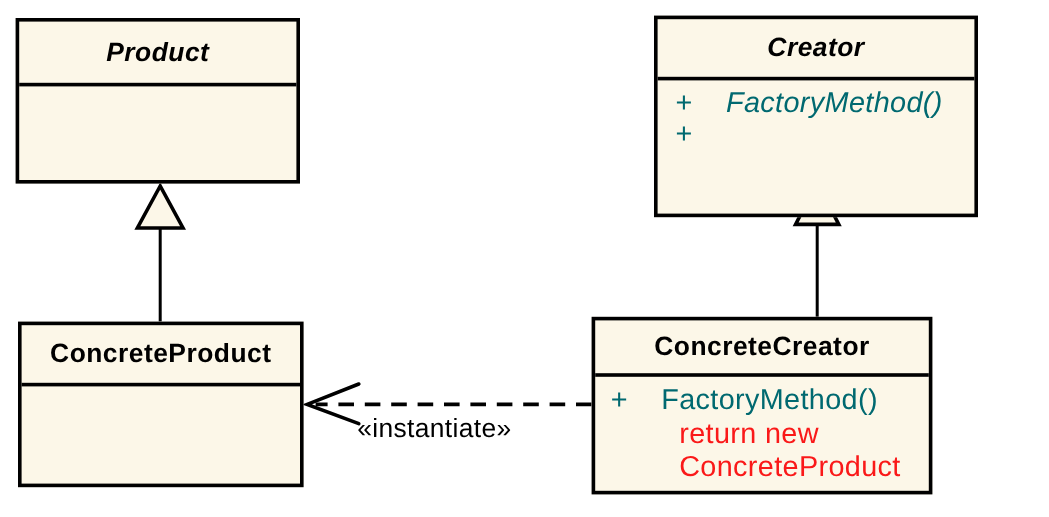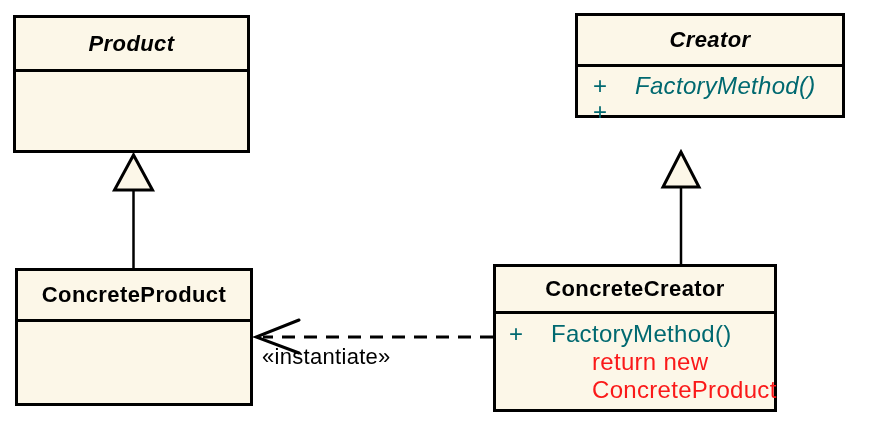--- a/index.html
+++ b/index.html
@@ -65,32 +65,32 @@
   .creator-body .member {
     line-height: 26px;
   }
   .cc-body {
     padding: 6px 0 0 13px;
   }
   .cc-body .member {
     line-height: 28px;
   }
   .note-line {
-    margin-left: 83px;
+    margin-left: 57px;
     font-size: 24px;
     line-height: 28px;
     letter-spacing: 0.3px;
     color: var(--note-text, #FA1919);
   }
   .edge-label {
     position: absolute;
     left: 262px;
     top: 344px;
     width: 200px;
-    text-align: left;
+    text-align: center;
     font-size: 22px;
     letter-spacing: 0.3px;
     color: var(--edge, #000000);
     z-index: 2;
   }
 </style>
 </head>
 <body>
 
 <div class="canvas">
@@ -111,21 +111,21 @@
       <line x1="493" y1="337" x2="263" y2="337" stroke="#000000" stroke-width="3" stroke-dasharray="13 9"></line>
       <polyline points="299,320 256,337 299,353" fill="none" stroke="#000000" stroke-width="3" stroke-linecap="round"></polyline>
     </g>
   </svg>
 
   <div class="class-box" style="left:13px;top:15px;width:237px;height:138px">
     <div class="class-title abstract-name" style="height:51px">Product</div>
     <div class="class-body"></div>
   </div>
 
-  <div class="class-box" style="left:575px;top:13px;width:270px;height:105px">
+  <div class="class-box" style="left:545px;top:13px;width:270px;height:168px">
     <div class="class-title abstract-name" style="height:48px">Creator</div>
     <div class="class-body creator-body">
       <div class="member abstract-member">
         <span class="vis">+</span>
         <span class="mname">FactoryMethod()</span>
       </div>
       <div class="member">
         <span class="vis">+</span>
       </div>
     </div>

